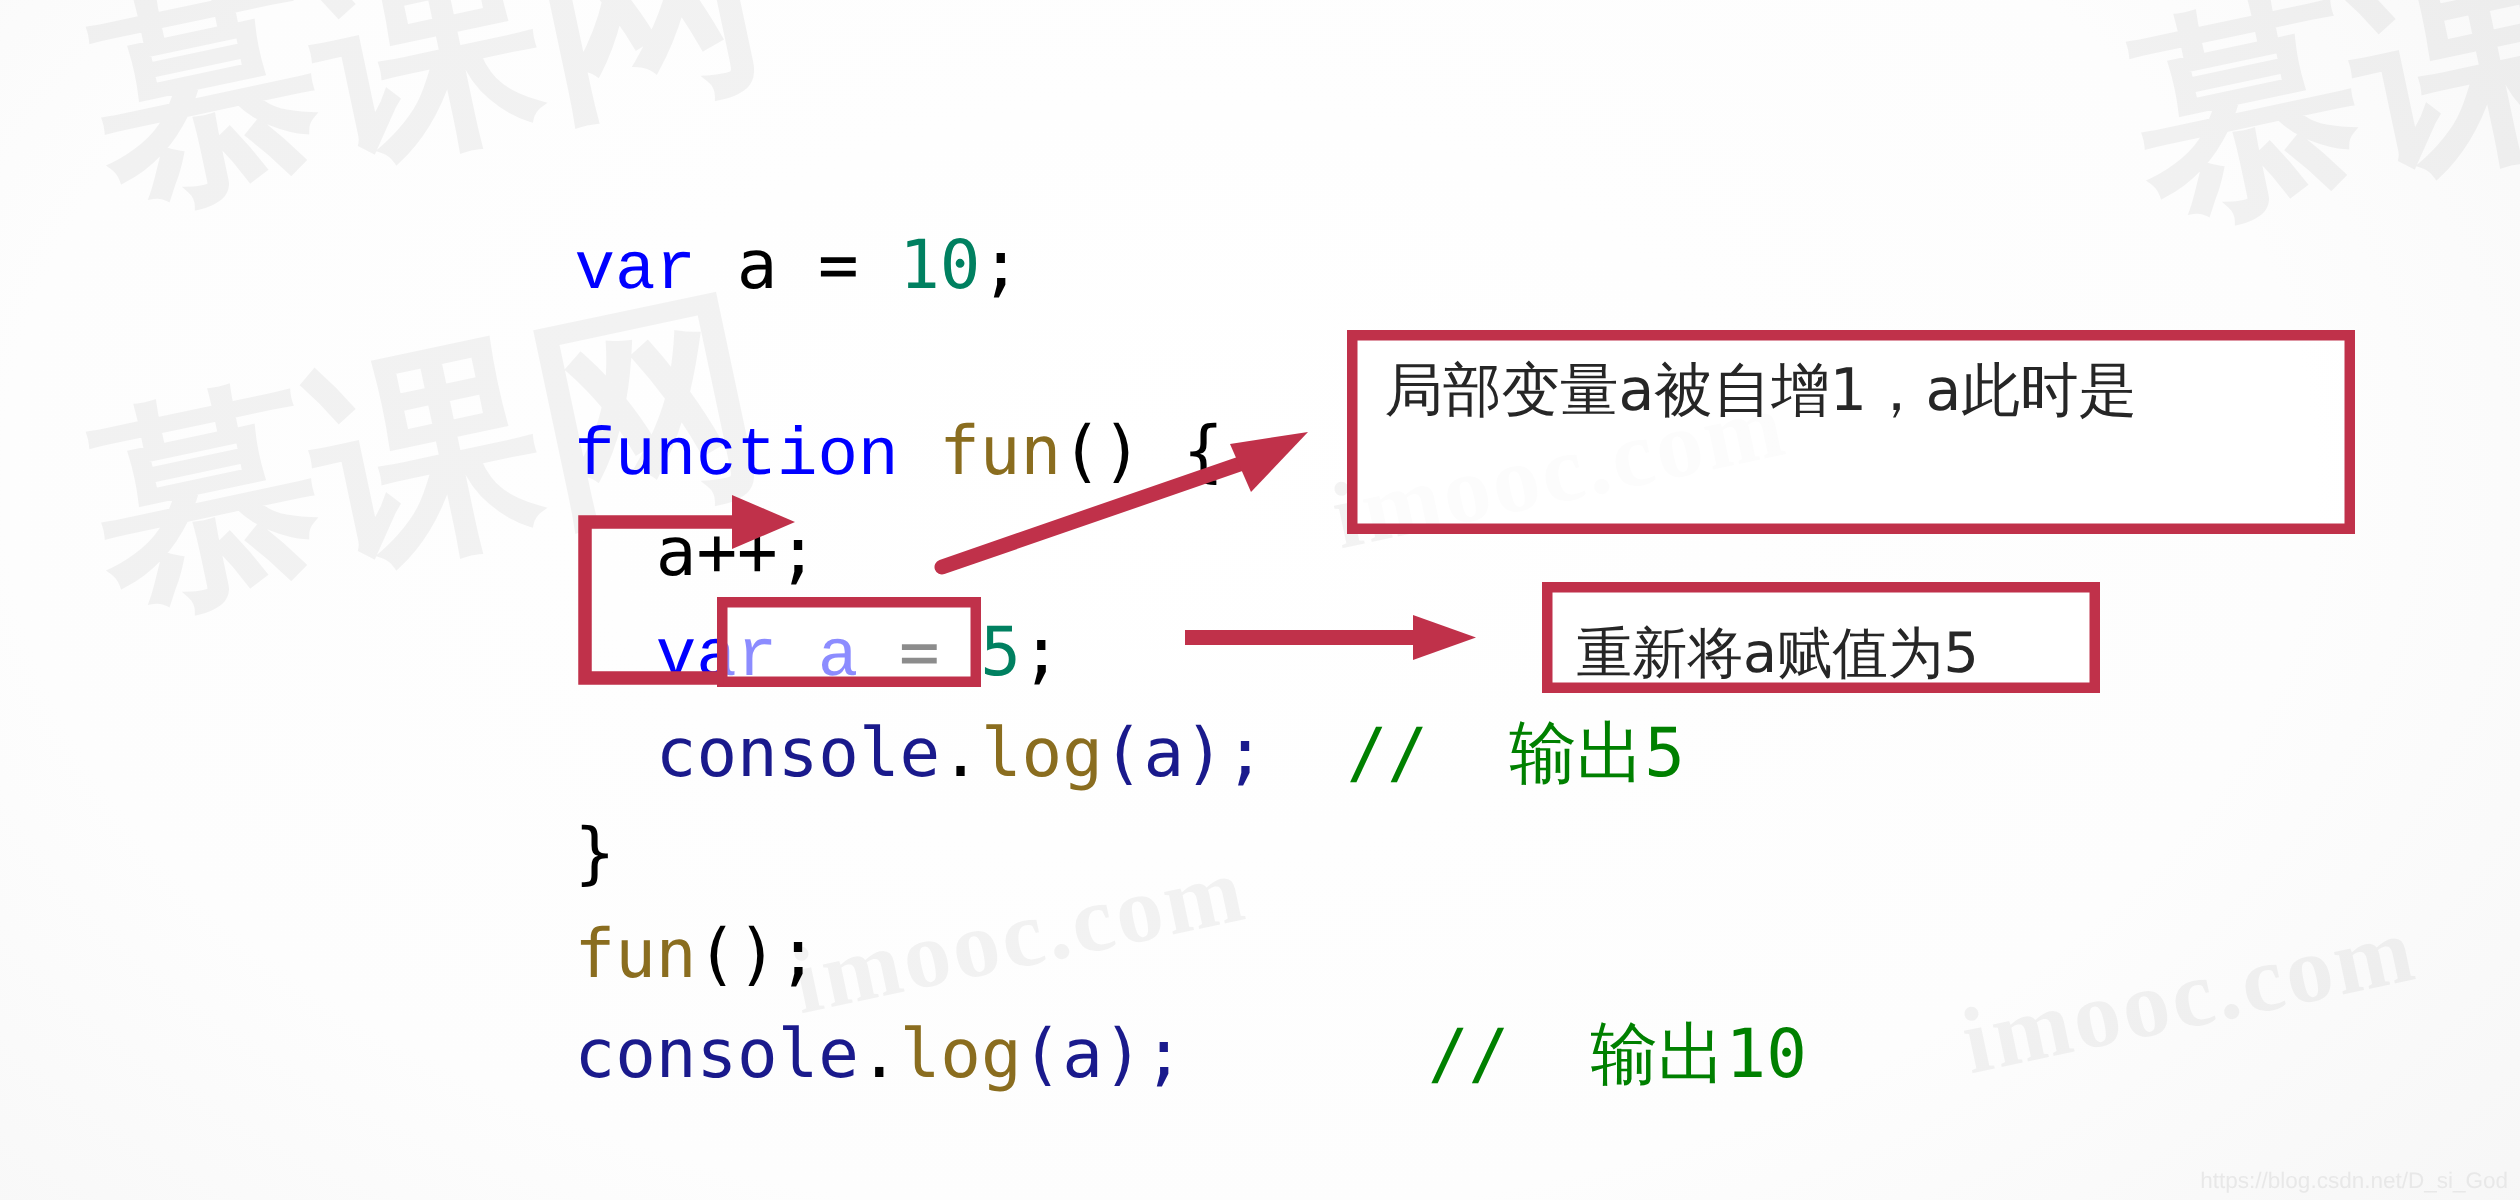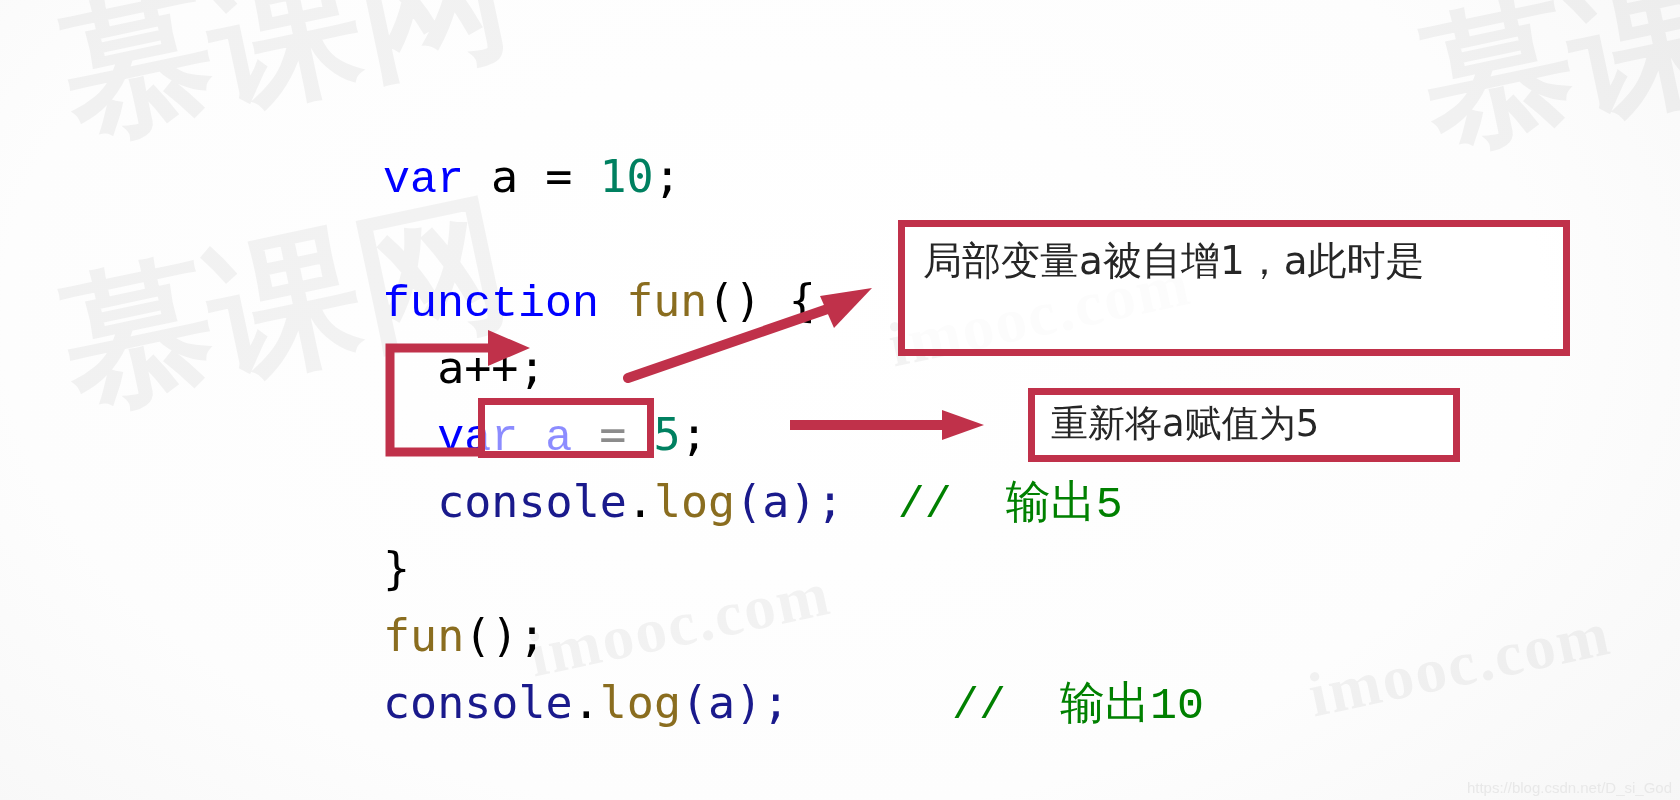--- a/index.html
+++ b/index.html
@@ -77,21 +77,21 @@
     line-height: 67px;
     white-space: pre;
     color: #000000;
   }
   .ln { display: block; height: 67px; }
   .kw   { color: #0000ff; font-family: Liberation Mono, monospace; }
   .num  { color: #008060; margin-top: 14px; }
   .fn   { color: #8a6d1f; text-align: right; }
   .obj  { color: #1a1a8c; }
   .punct{ color: #000000; }
-  .cmt  { color: #008000; font-family: Liberation Mono, monospace; }
+  .cmt  { color: #008000; }
   .spacer { display: block; height: 57px; }
 
   
   #var-a-box {
     position: absolute;
     left: 478px;
     top: 398px;
     width: 176px;
     height: 60px;
     border: 7px solid #c0314a;
@@ -144,25 +144,25 @@
     left: 858px;
     top: 220px;
     width: 672px;
     height: 136px;
     font-size: 39px;
     line-height: 56px;
   }
   #callout-2 {
     left: 988px;
     top: 388px;
-    width: 432px;
+    width: 372px;
     height: 74px;
     font-size: 37px;
     line-height: 58px;
-    padding: 0 12px 4px 16px;
+    padding: 12px 12px 4px 16px;
   }
   .callout span { display: block; white-space: nowrap; }
 
   
   #csdn-watermark {
     position: absolute;
     right: 8px;
     bottom: 4px;
     font-size: 15px;
     color: #e8e8e8;

